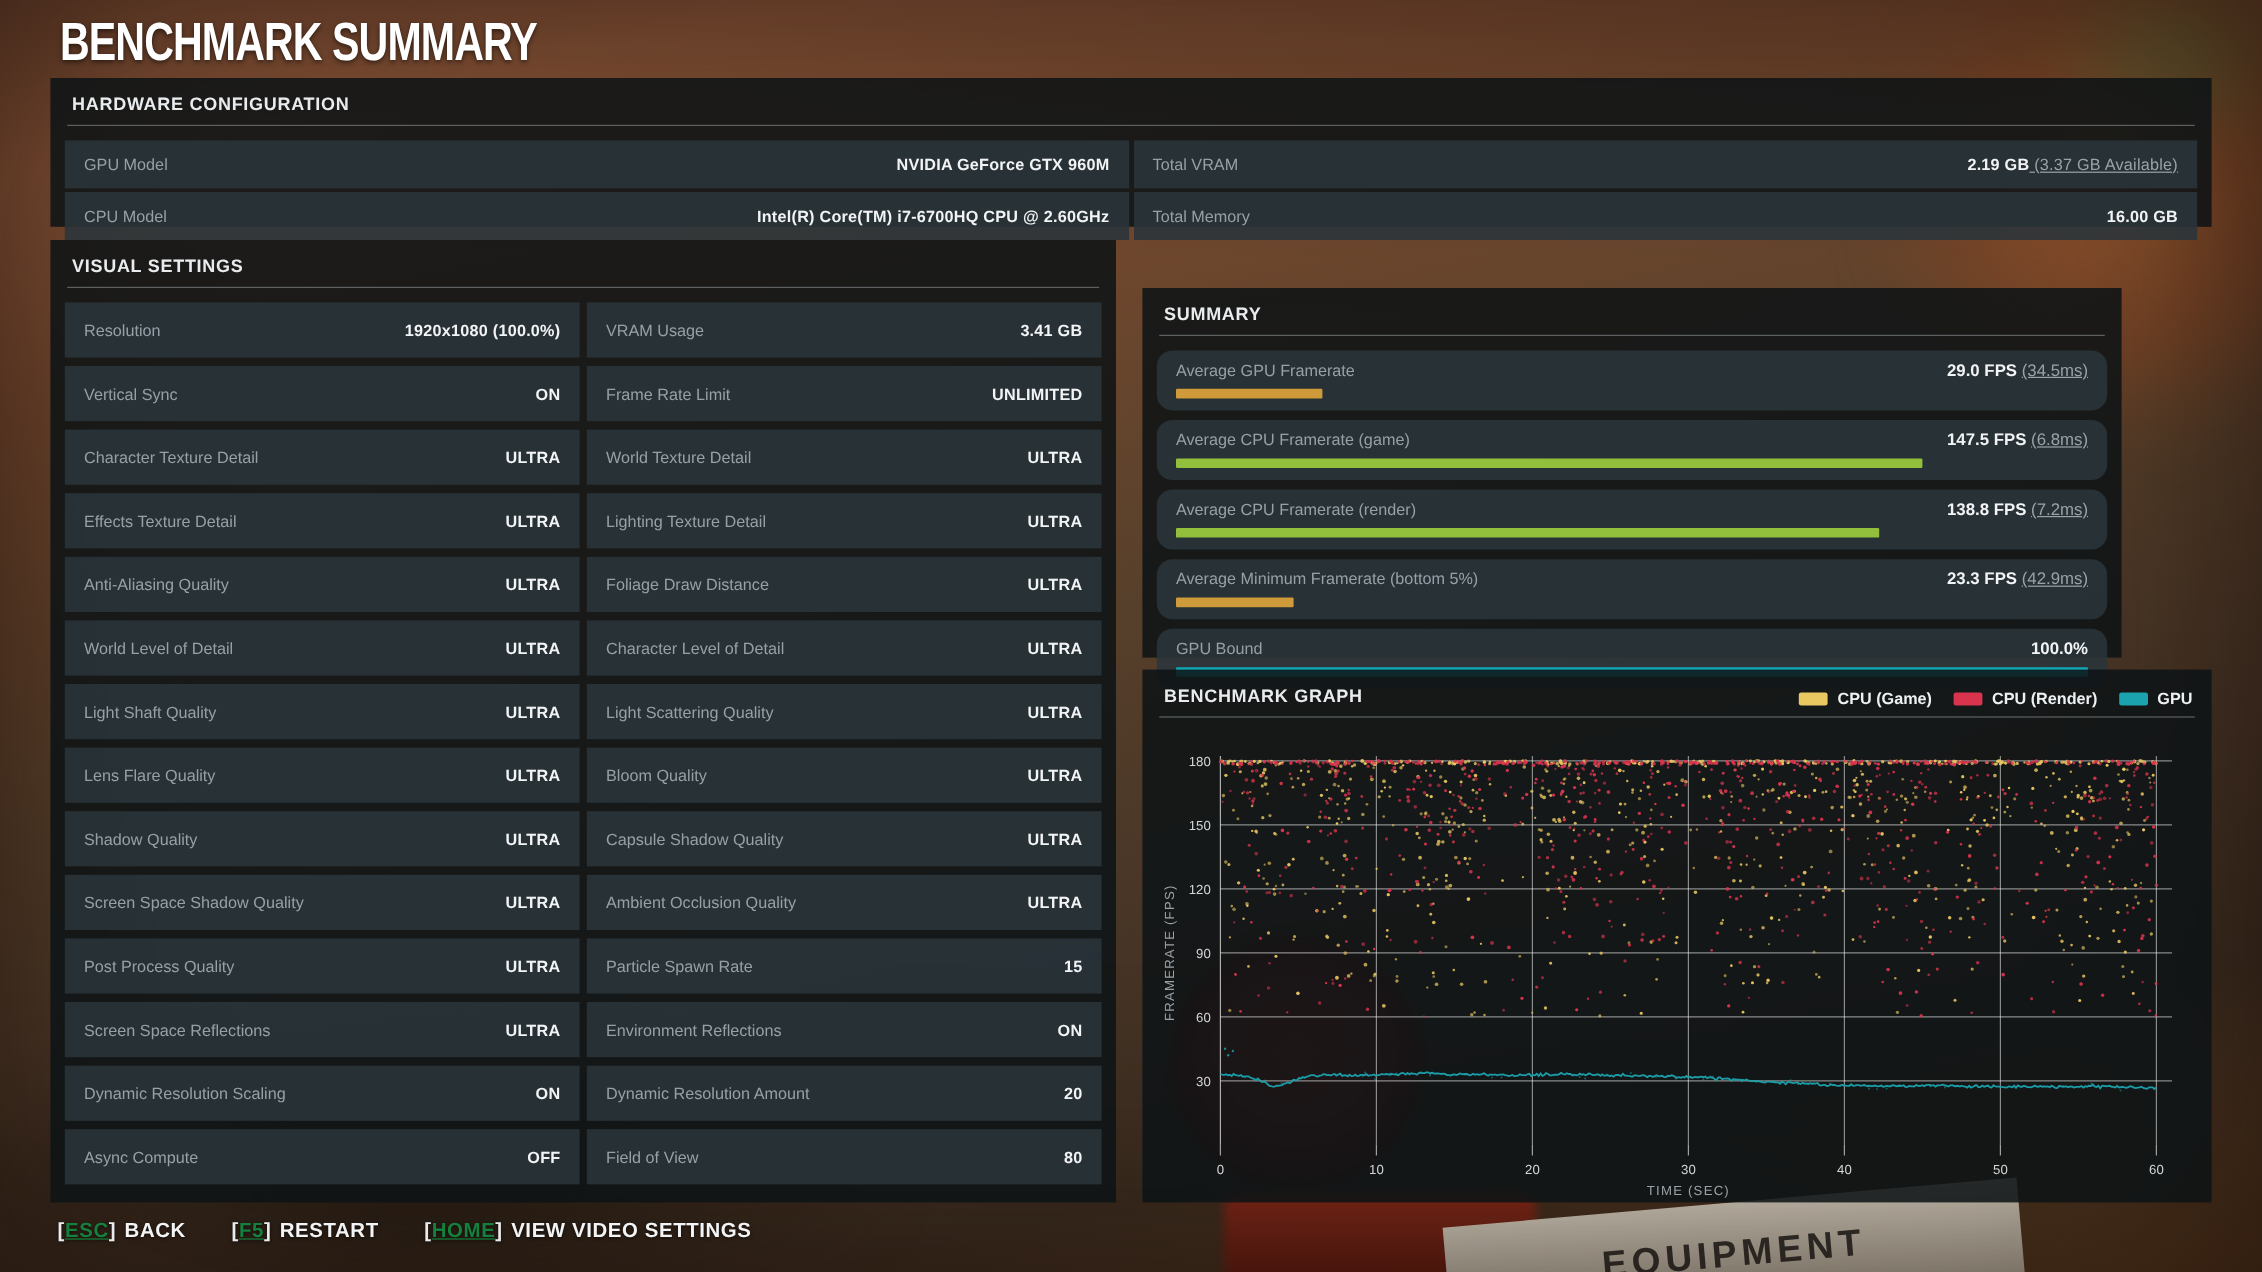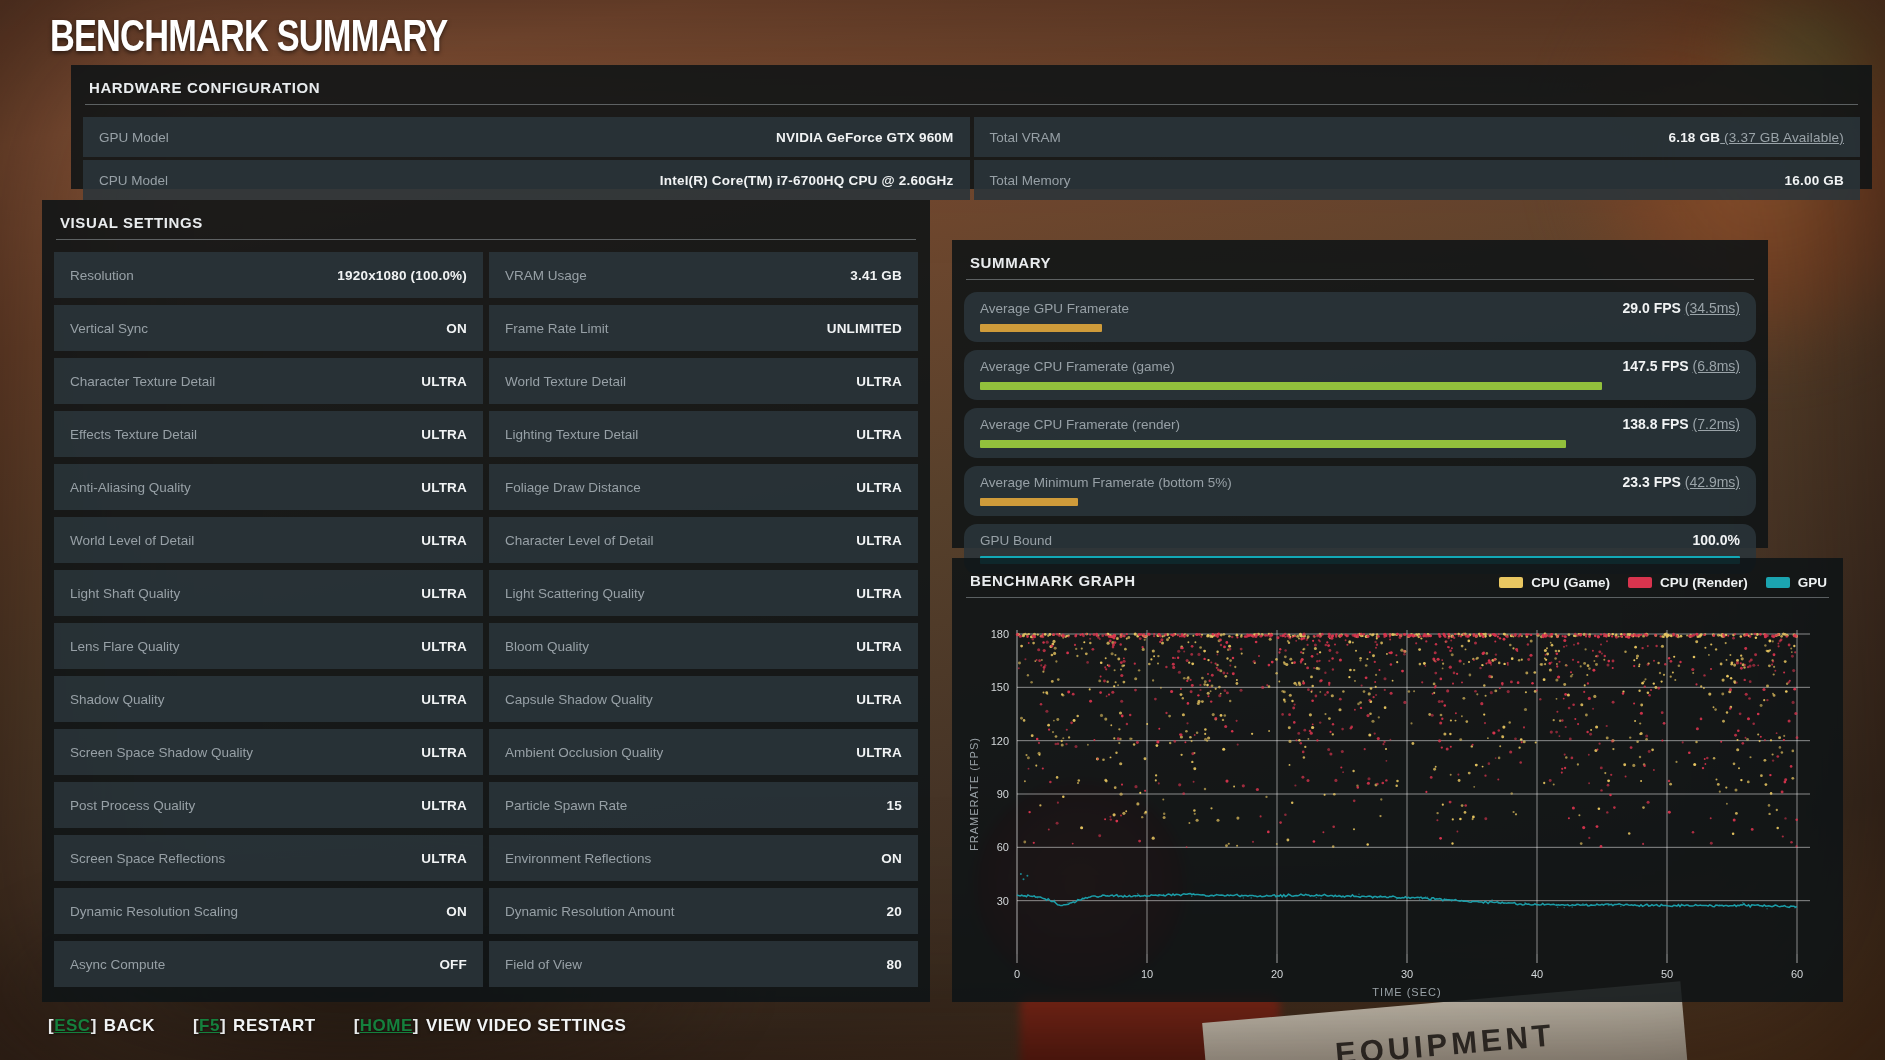--- a/index.html
+++ b/index.html
@@ -55,31 +55,31 @@
 <div class="blob" style="left:1560px;top:-60px;width:420px;height:430px;background:radial-gradient(closest-side,#9a5a30,#7c4526 60%,transparent);filter:blur(28px);opacity:.85;"></div>
 <div class="blob" style="left:1700px;top:-30px;width:220px;height:160px;background:radial-gradient(closest-side,#5d6b3a,transparent);filter:blur(22px);opacity:.7;"></div>
 <div class="blob" style="left:-60px;top:860px;width:820px;height:260px;background:radial-gradient(closest-side,#221a12,transparent);filter:blur(26px);opacity:.85;"></div>
 <div class="blob" style="left:975px;top:780px;width:210px;height:210px;border-radius:50%;background:radial-gradient(circle,#8a2a1f 0%,#6e1d17 55%,#43120d 80%,transparent 100%);filter:blur(5px);opacity:.9;"></div>
 <div class="blob" style="left:1020px;top:995px;width:260px;height:80px;background:linear-gradient(180deg,#8a2a1a,#5f1b10);filter:blur(4px);opacity:.95;border-radius:10px;"></div>
 <div class="sign" style="left:1205px;top:1002px;width:480px;height:86px;font-size:31px;">EQUIPMENT</div>
 <div class="vignette"></div>
 
 <h1 class="title">BENCHMARK SUMMARY</h1>
 
-<section class="panel" style="left:42px;top:65px;width:1801px;height:124px;margin-left:29px;">
+<section class="panel" style="left:42px;top:65px;width:1801px;height:124px;">
   <div class="panel-header">HARDWARE CONFIGURATION</div>
   <div class="divider"></div>
   <div class="hw-grid">
       <div class="kv-row">
     <span class="kv-label">GPU Model</span>
     <span class="kv-value"><b>NVIDIA GeForce GTX 960M</b></span>
   </div>
       <div class="kv-row">
     <span class="kv-label">Total VRAM</span>
-    <span class="kv-value"><b>6.18 GB</b><span class="kv-sub"> (3.37 GB Available)</span></span>
+    <span class="kv-value"><b>2.19 GB</b><span class="kv-sub"> (3.37 GB Available)</span></span>
   </div>
       <div class="kv-row">
     <span class="kv-label">CPU Model</span>
     <span class="kv-value"><b>Intel(R) Core(TM) i7-6700HQ CPU @ 2.60GHz</b></span>
   </div>
       <div class="kv-row">
     <span class="kv-label">Total Memory</span>
     <span class="kv-value"><b>16.00 GB</b></span>
   </div>
     </div>

